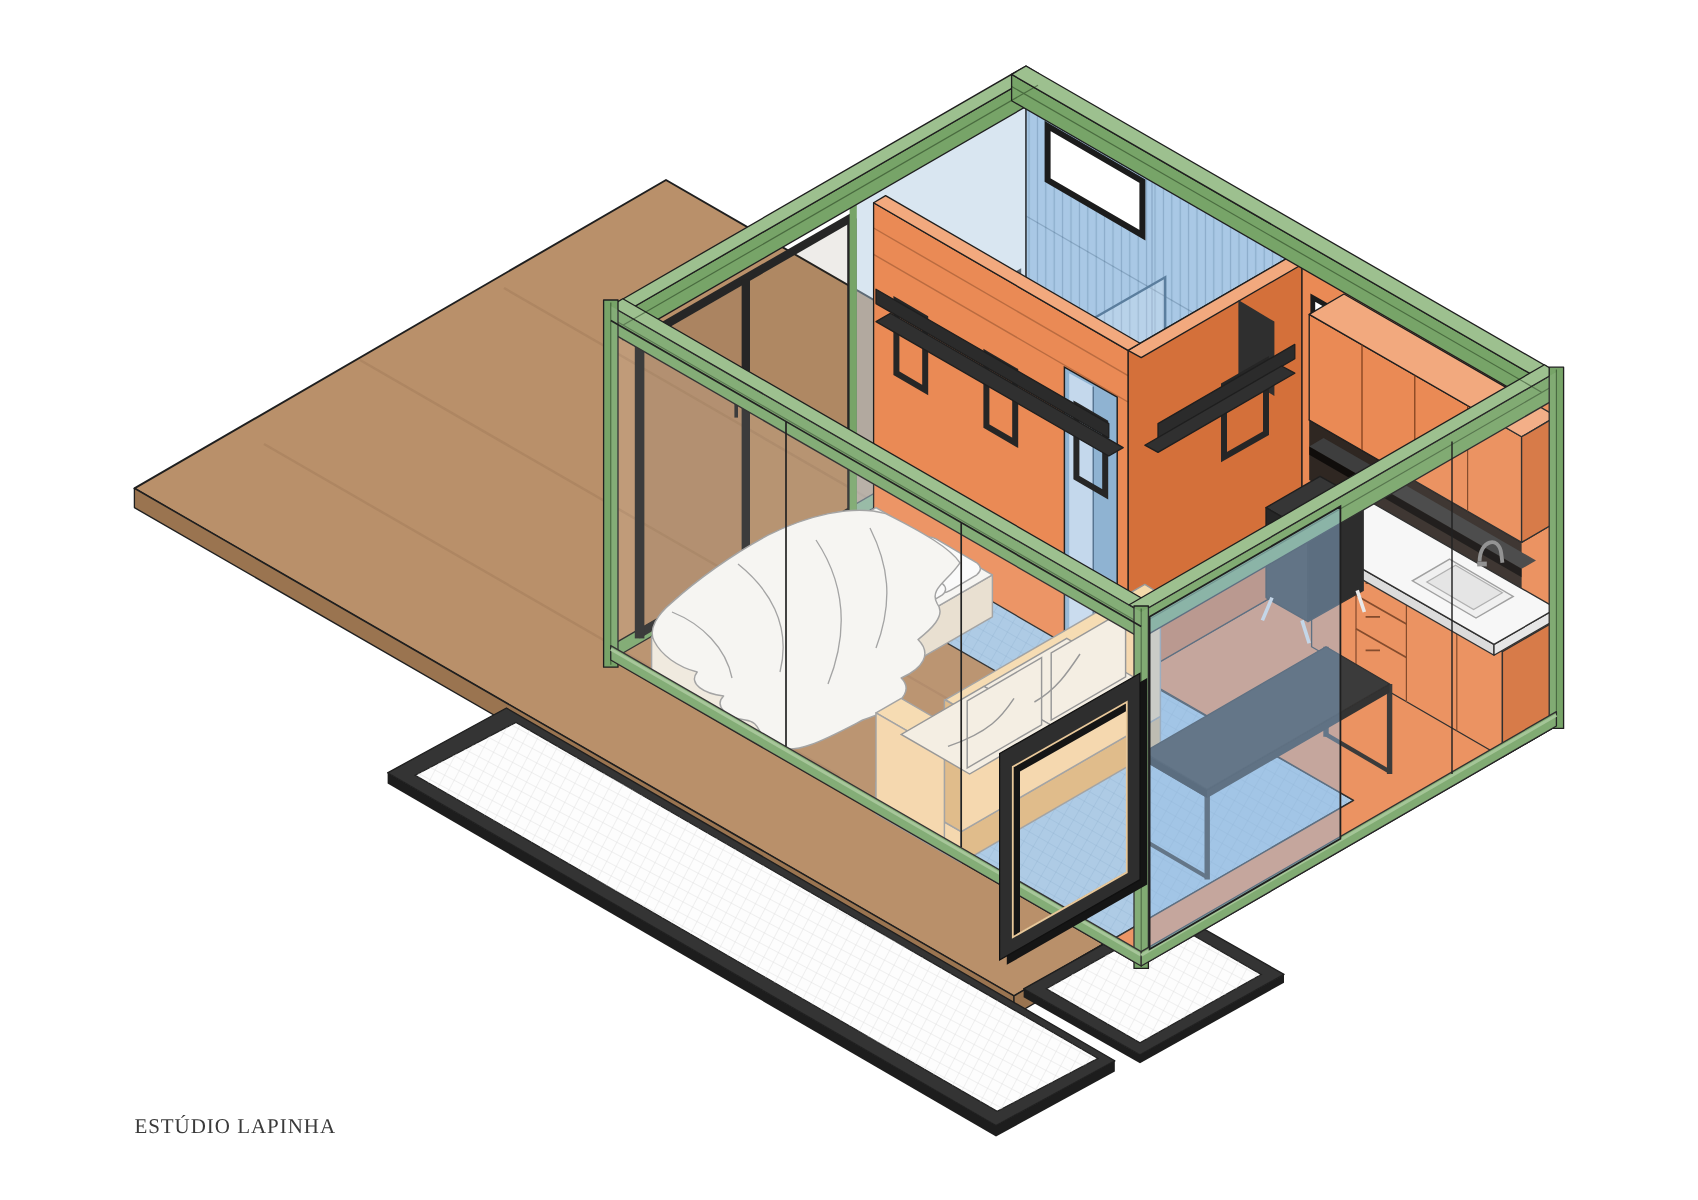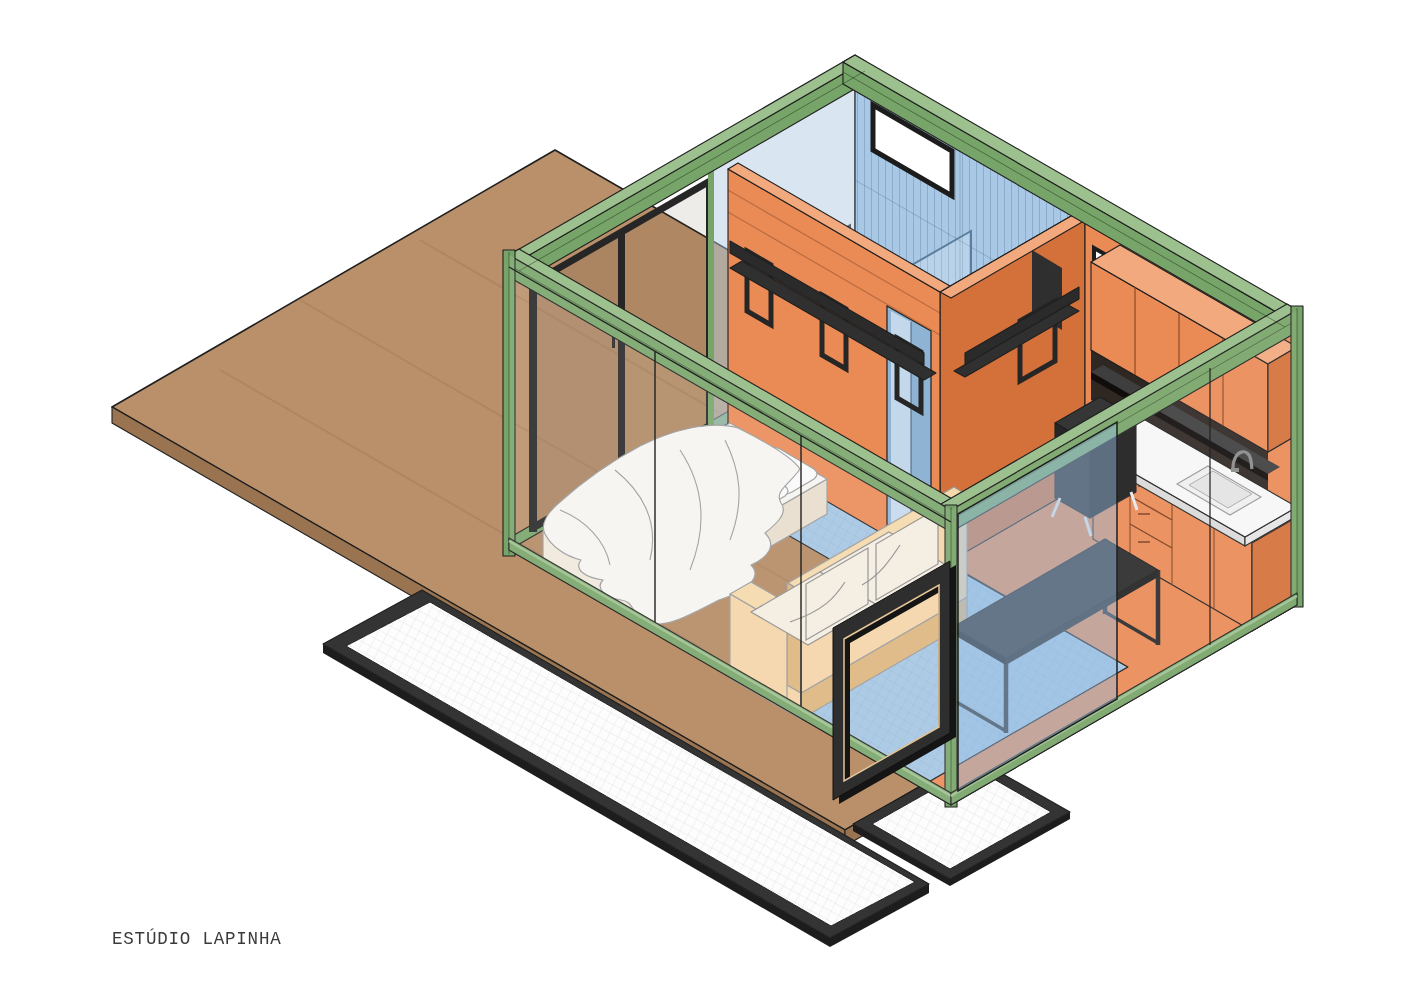--- a/index.html
+++ b/index.html
@@ -1,17 +1,17 @@
 <!DOCTYPE html>
 <html style="--c-background: #ffffff; --c-deck_top: #b9906a; --c-deck_side: #9a7450; --c-frame_green: #77a468; --c-frame_green_light: #9dc08f; --c-frame_green_dark: #2d4a28; --c-wall_orange: #ea8a55; --c-wall_orange_dark: #d4703a; --c-wall_orange_light: #f2a97e; --c-wall_blue: #a9c8e5; --c-floor_blue: #a5c6e3; --c-metal_black: #2b2b2b; --c-metal_black_top: #3e3e3e; --c-counter_white: #f7f7f7; --c-bed_white: #f5f4f1; --c-sofa_wood: #f4d4a6; --c-sofa_wood_dark: #ddb57e; --c-sofa_cushion: #f3ece0; --c-paving_white: #fdfdfd; --c-paving_grid: #dcdcdc; --c-outline_dark: #1f1f1f; --c-outline_soft: #9a9a9a; --c-glass_blue: rgba(150,190,230,0.45); --c-glass_tint: rgba(90,65,40,0.14);"><head>
 <meta charset="utf-8">
 <style>
   html,body{margin:0;padding:0;background:#fff;}
   .page{position:relative;width:1361px;height:1000px;background:var(--c-background);overflow:hidden;
-        font-family:Liberation Mono, monospace;}
+        font-family:Liberation Serif, serif;}
   svg{display:block}
   
   .deck{fill:var(--c-deck_top)} .deckS{fill:var(--c-deck_side)}
   .green{fill:var(--c-frame_green)} .greenL{fill:var(--c-frame_green_light)}
   .orange{fill:var(--c-wall_orange)} .orangeD{fill:var(--c-wall_orange_dark)} .orangeL{fill:var(--c-wall_orange_light)}
   .blueW{fill:var(--c-wall_blue)} .blueF{fill:var(--c-floor_blue)}
   .blk{fill:var(--c-metal_black)} .blkT{fill:var(--c-metal_black_top)}
   .white{fill:var(--c-counter_white)}
   .wood{fill:var(--c-sofa_wood)} .woodD{fill:var(--c-sofa_wood_dark)} .cushion{fill:var(--c-sofa_cushion)}
   .duvet{fill:var(--c-bed_white)}

